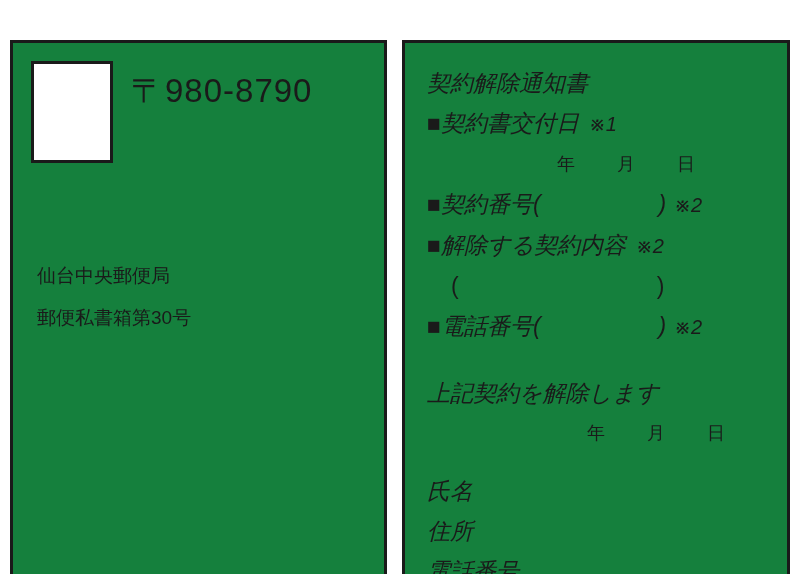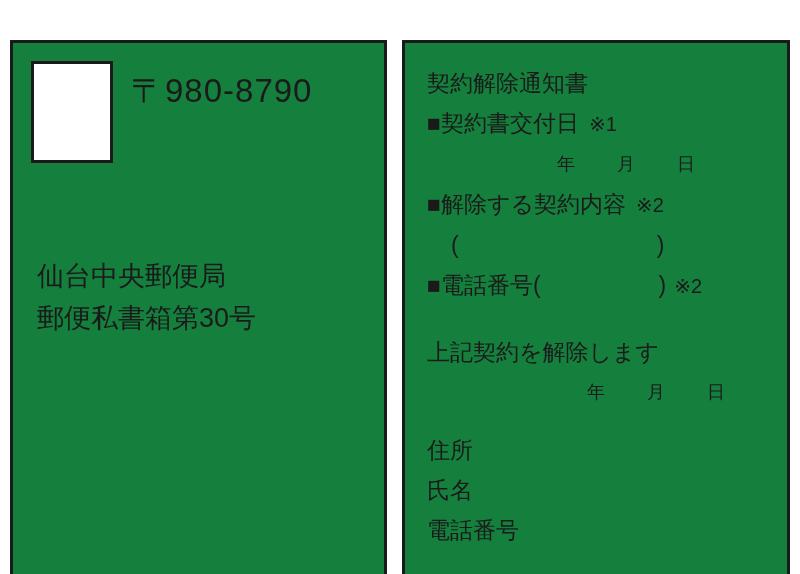--- a/index.html
+++ b/index.html
@@ -58,21 +58,21 @@
     white-space: nowrap;
     font-weight: 500;
   }
   .addr-block {
     position: absolute;
     left: 24px;
     top: 212px;
     width: 330px;
   }
   .addr-line {
-    font-size: 27px;
+    font-size: 19px;
     line-height: 42px;
     white-space: nowrap;
   }
   .addr-block-2 {
     position: absolute;
     left: 24px;
     top: 325px;
     width: 340px;
   }
   
@@ -80,20 +80,21 @@
     position: absolute;
     left: 22px;
     top: 20px;
     width: 348px;
   }
   .frow {
     font-size: 23px;
     line-height: 40px;
     white-space: nowrap;
     position: relative;
+    font-style: italic;
   }
   .note {
     font-size: 20px;
   }
   .ymd {
     font-size: 18px;
     line-height: 40px;
     white-space: nowrap;
     letter-spacing: 0;
   }
@@ -152,20 +153,23 @@
       <div class="frow">契約解除通知書</div>
 
       <div class="frow">
         <span>■契約書交付日</span><span class="note" style="margin-left:10px;">※1</span>
       </div>
 
       <div class="ymd ymd-indent-1">
         <span>年</span><span class="gap"></span><span>月</span><span class="gap"></span><span>日</span>
       </div>
 
+      <div class="frow">
+        <span>■契約番号(</span><span class="fixed-gap"></span><span>)</span><span class="note" style="margin-left:8px;">※2</span>
+      </div>
 
       <div class="frow">
         <span>■解除する契約内容</span><span class="note" style="margin-left:10px;">※2</span>
       </div>
 
       <div class="paren-row">
         <span>(</span><span class="gapwide"></span><span>)</span>
       </div>
 
       <div class="frow">
@@ -175,22 +179,22 @@
       <div class="spacer-md"></div>
 
       <div class="frow">上記契約を解除します</div>
 
       <div class="ymd ymd-indent-2">
         <span>年</span><span class="gap"></span><span>月</span><span class="gap"></span><span>日</span>
       </div>
 
       <div class="spacer-sm"></div>
 
+      <div class="frow">氏名</div>
+
       <div class="frow">住所</div>
-
-      <div class="frow">氏名</div>
 
       <div class="frow">電話番号</div>
 
     </div>
   </div>
 
 </div>
 
 </body></html>

